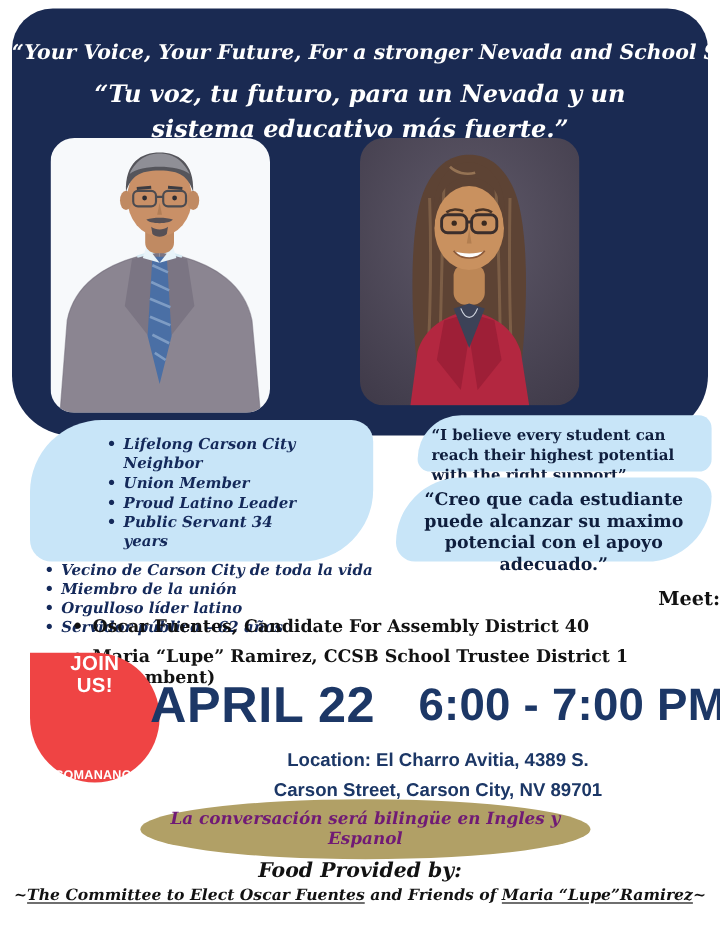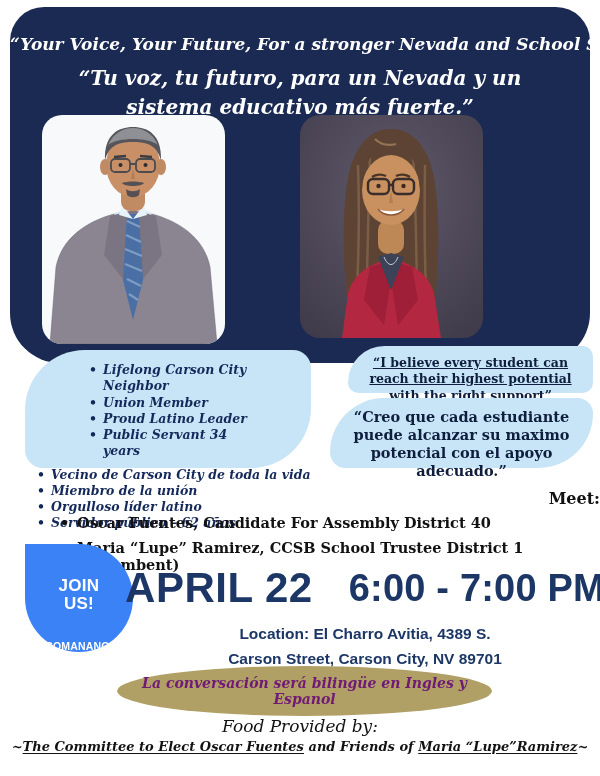--- a/index.html
+++ b/index.html
@@ -40,40 +40,40 @@
   }
   .bio-en { margin:12px 0 0 64px; width:178px; }
   .bio-es { margin:7px 0 0 12px; }
   .bio-item { position:relative; padding-left:14px; }
   .bio-item::before { content:"•"; position:absolute; left:0; }
   .qbox1 {
     left:348px; top:346px; width:245px; height:47px;
     border-radius:55px 16px 16px 16px;
     color:#0f1e3d; font-weight:bold; font-size:12.5px; line-height:1.3;
   }
-  .qbox1 .qtext { margin:9px auto 0; width:222px; text-align:center;text-decoration:underline; }
+  .qbox1 .qtext { margin:9px auto 0; width:222px; text-align:left; }
   .qbox2 {
     left:330px; top:398px; width:263px; height:70px;
     border-radius:55px 16px 55px 16px;
     color:#0f1e3d; font-weight:bold; font-size:14.5px; line-height:1.25;
   }
   .qbox2 .qtext { margin:10px auto 0; width:236px; text-align:center; }
 
   
   .meet { position:absolute; left:0; top:469px; width:600px; color:#121212; }
   .meet-heading { text-align:right; font-weight:bold; font-size:16px;margin-top:20px; }
   .meet-list { margin:6px 0 0 60px; font-weight:bold; font-size:14.5px; }
   .meet-item { position:relative; padding-left:17px; margin-bottom:8px; }
   .meet-item::before { content:"•"; position:absolute; left:0; }
 
   
   .join-blob {
     position:absolute; left:25px; top:544px; width:108px; height:108px;
-    background:#3b82f6; border-radius:0 54px 54px 54px;
-    display:flex; flex-direction:column; align-items:center; justify-content:flex-end;
+    background:#ef4444; border-radius:0 54px 54px 54px;
+    display:flex; flex-direction:column; align-items:center; justify-content:space-between;
     color:#ffffff; font-family:"Liberation Sans", sans-serif; text-align:center;
   }
   .join-main { font-size:17px; font-weight:bold; line-height:1.1; letter-spacing:0.3px; }
   .join-sub  { margin-top:26px; font-size:10.5px; font-weight:bold; letter-spacing:0.2px; }
 
   .datetime-row {
     position:absolute; left:140px; top:560px; width:450px; height:56px;
     display:flex; align-items:center; justify-content:center; gap:18px;
     color:#1c3766; font-family:"Liberation Sans", sans-serif; font-weight:800;
   }
@@ -90,21 +90,21 @@
   .bilingual-pill {
     position:absolute; left:117px; top:666px; width:375px; height:50px;
     background:#b1a066; border-radius:50%;
     display:flex; align-items:center; justify-content:center;
     color:#701a75; font-weight:bold; font-style:italic; font-size:14px;
     text-align:center;
   }
 
   
   .footer { position:absolute; left:0; top:716px; width:600px; text-align:center; color:#121212; }
-  .food-heading { font-size:17px; font-weight:normal; font-style:italic; }
+  .food-heading { font-size:17px; font-weight:bold; font-style:italic; }
   .committee-line { margin-top:3px; font-size:13px; font-weight:bold; font-style:italic; }
   .u { text-decoration:underline; text-underline-offset:2px; }
 </style>
 </head>
 <body>
 
 <div class="page">
 
   <div class="hero">
     <div class="quote-en">“Your Voice, Your Future, For a stronger Nevada and School System.”</div>

